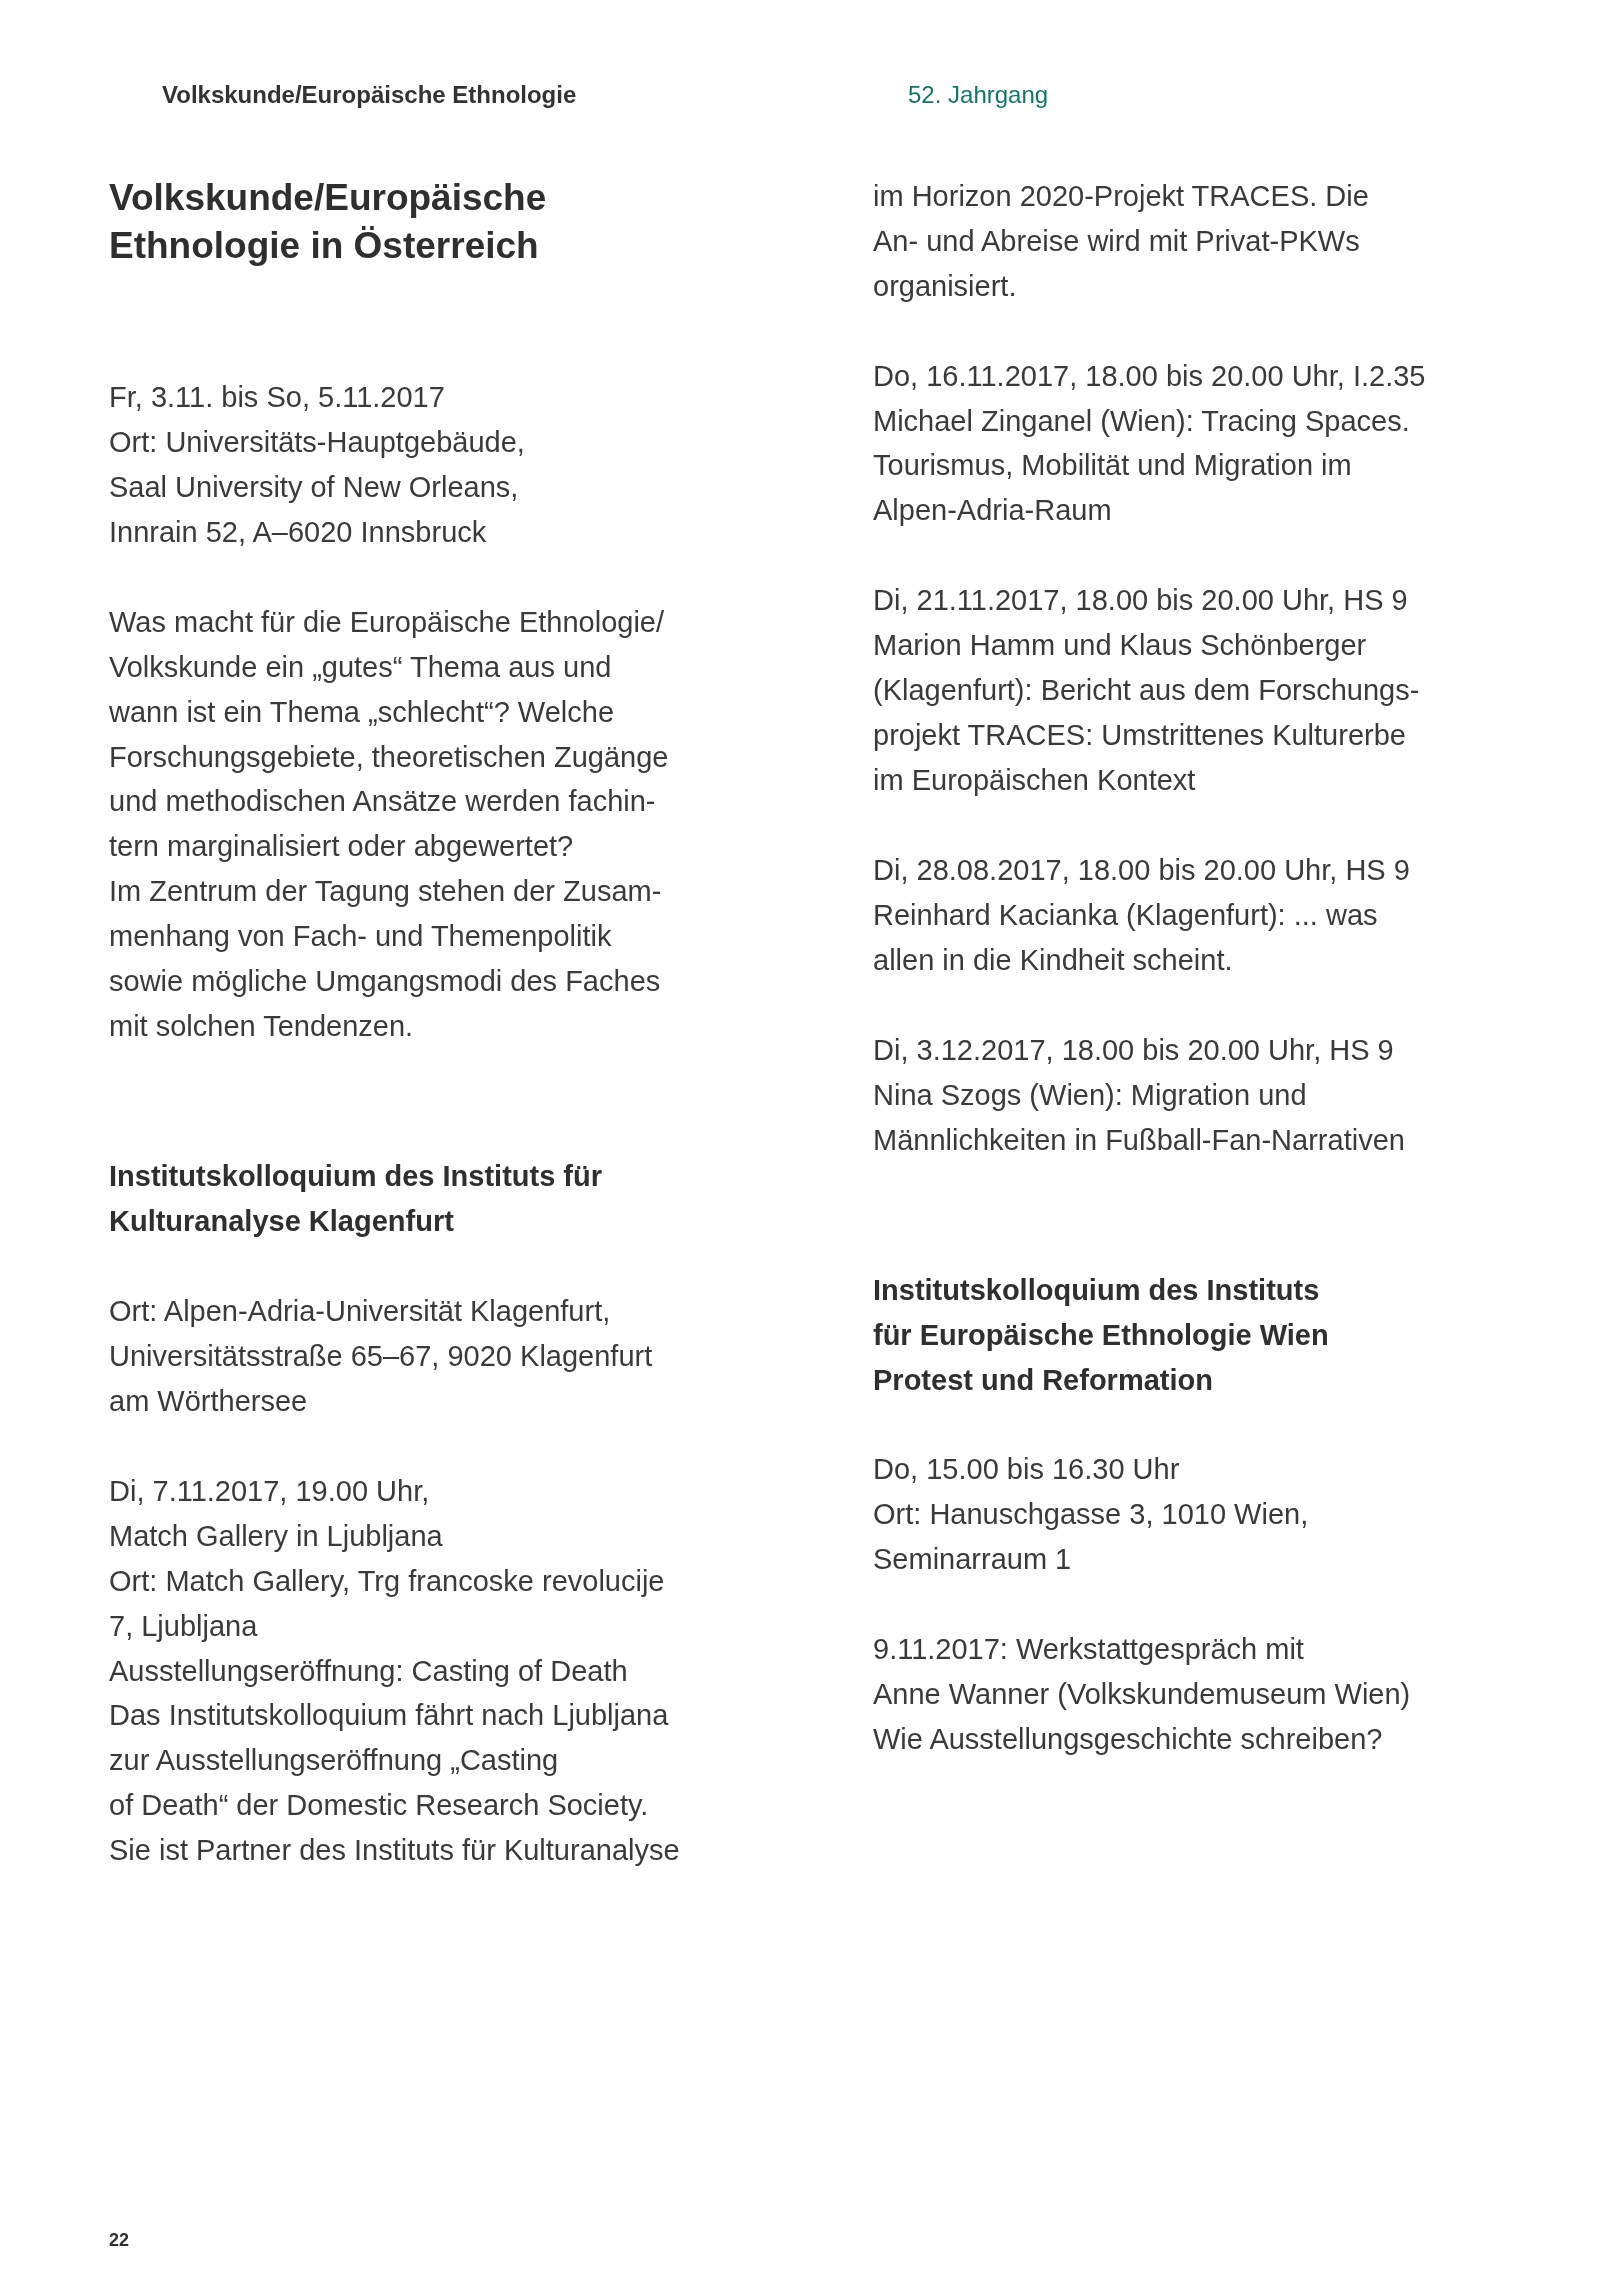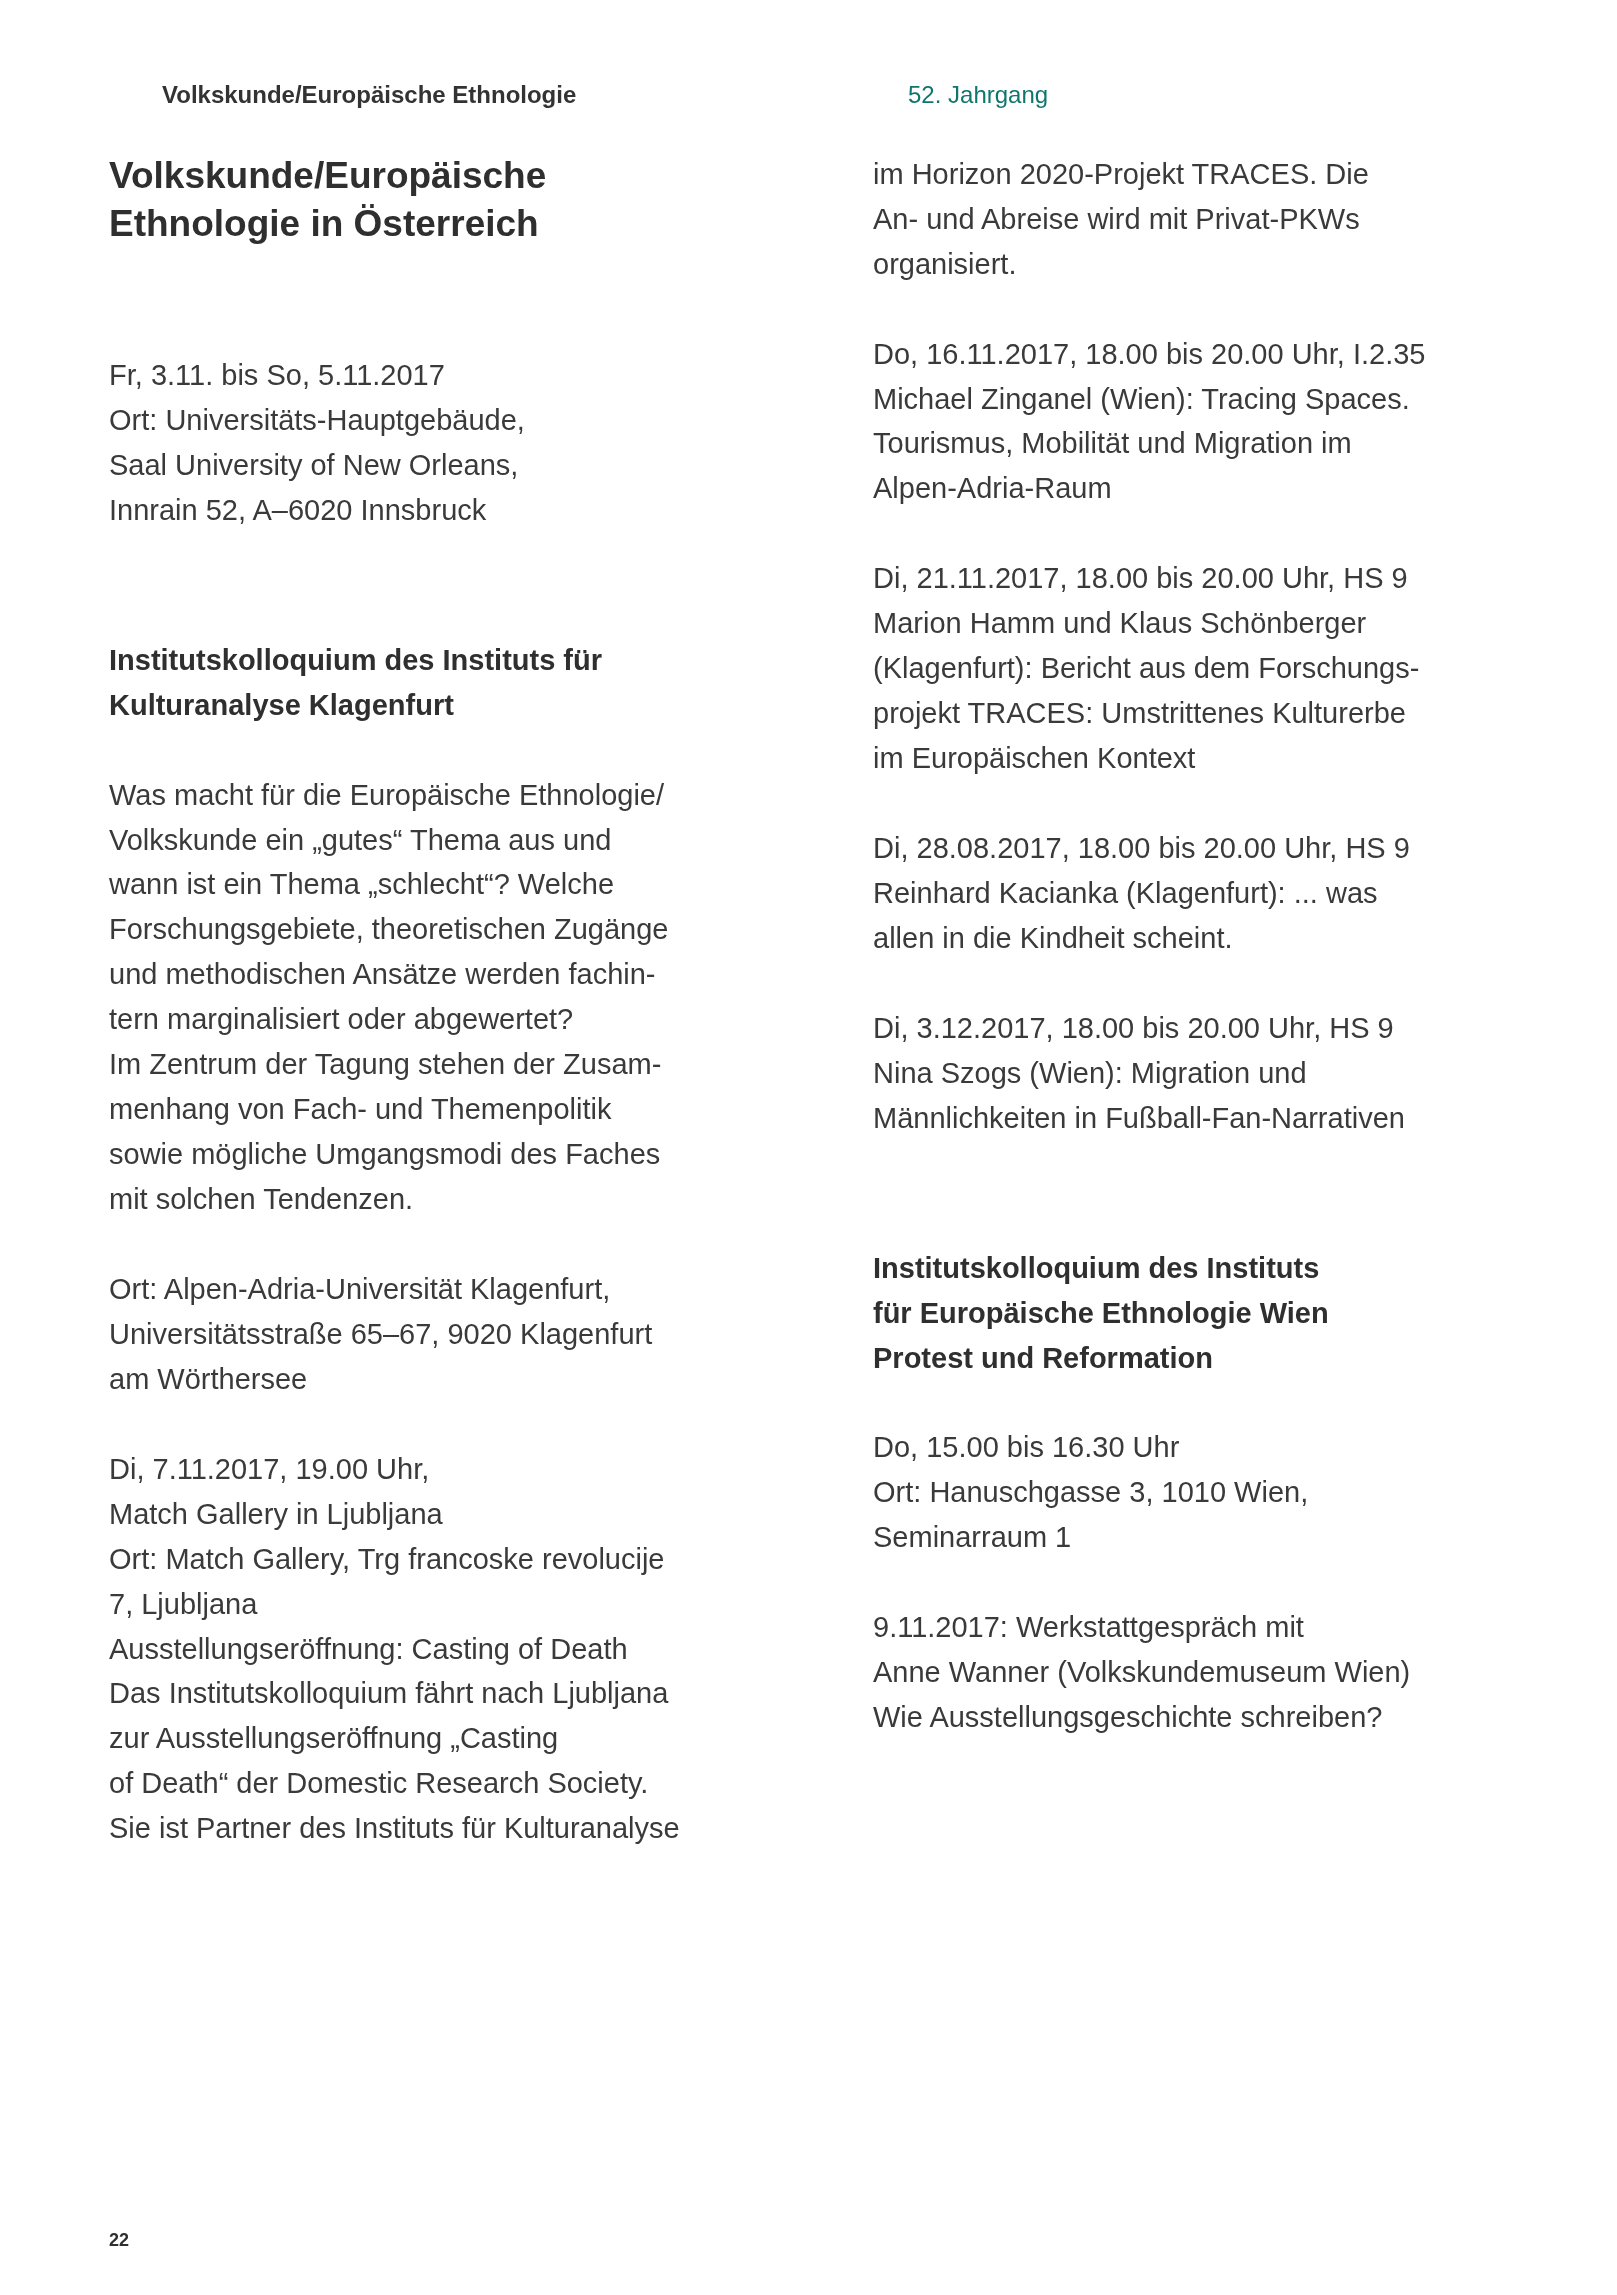--- a/index.html
+++ b/index.html
@@ -18,21 +18,21 @@
     padding: 81px 97px 0 109px;
     position: relative;
   }
   .running-header {
     display: grid;
     grid-template-columns: 665px 1fr;
     column-gap: 81px;
     padding-left: 53px;
     font-size: 24px;
     line-height: 1.2;
-    margin-bottom: 42px;
+    margin-bottom: 64px;
   }
   .running-header .rh-left { font-weight: 700; color: #333333; }
   .running-header .rh-right { font-weight: 400; color: #0f766e; }
   .columns {
     display: grid;
     grid-template-columns: 1fr 1fr;
     column-gap: 117px;
     font-size: 29px;
     line-height: 1.55;
   }
@@ -77,33 +77,33 @@
   <div class="columns">
 
     <div class="col">
       <h1 class="page-title">Volkskunde/Europäische
 Ethnologie in Österreich</h1>
 
       <p class="para">Fr, 3.11. bis So, 5.11.2017
 Ort: Universitäts-Hauptgebäude,
 Saal University of New Orleans,
 Innrain 52, A–6020 Innsbruck</p>
-      <p class="para bold section-gap">Institutskolloquium des Instituts für
-Kulturanalyse Klagenfurt</p>
-
       <p class="para">Was macht für die Europäische Ethnologie/
 Volkskunde ein „gutes“ Thema aus und
 wann ist ein Thema „schlecht“? Welche
 Forschungsgebiete, theoretischen Zugänge
 und methodischen Ansätze werden fachin-
 tern marginalisiert oder abgewertet?
 Im Zentrum der Tagung stehen der Zusam-
 menhang von Fach- und Themenpolitik
 sowie mögliche Umgangsmodi des Faches
 mit solchen Tendenzen.</p>
+
+      <p class="para bold section-gap">Institutskolloquium des Instituts für
+Kulturanalyse Klagenfurt</p>
       <p class="para">Ort: Alpen-Adria-Universität Klagenfurt,
 Universitätsstraße 65–67, 9020 Klagenfurt
 am Wörthersee</p>
       <p class="para">Di, 7.11.2017, 19.00 Uhr,
 Match Gallery in Ljubljana
 Ort: Match Gallery, Trg francoske revolucije
 7, Ljubljana
 Ausstellungseröffnung: Casting of Death
 Das Institutskolloquium fährt nach Ljubljana
 zur Ausstellungseröffnung „Casting

